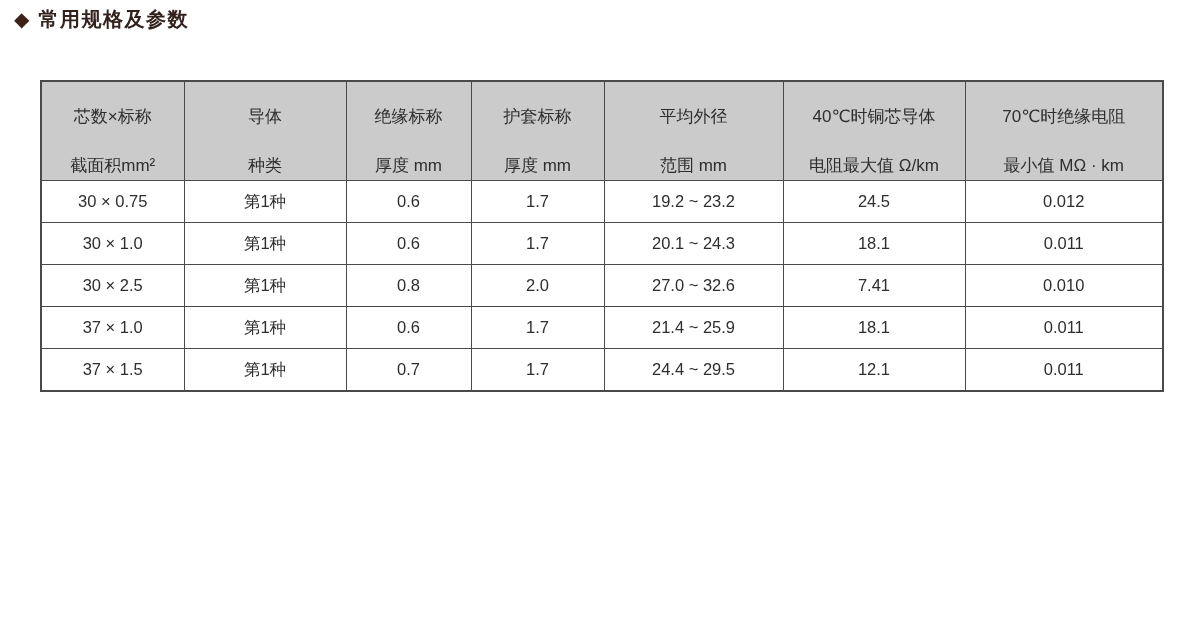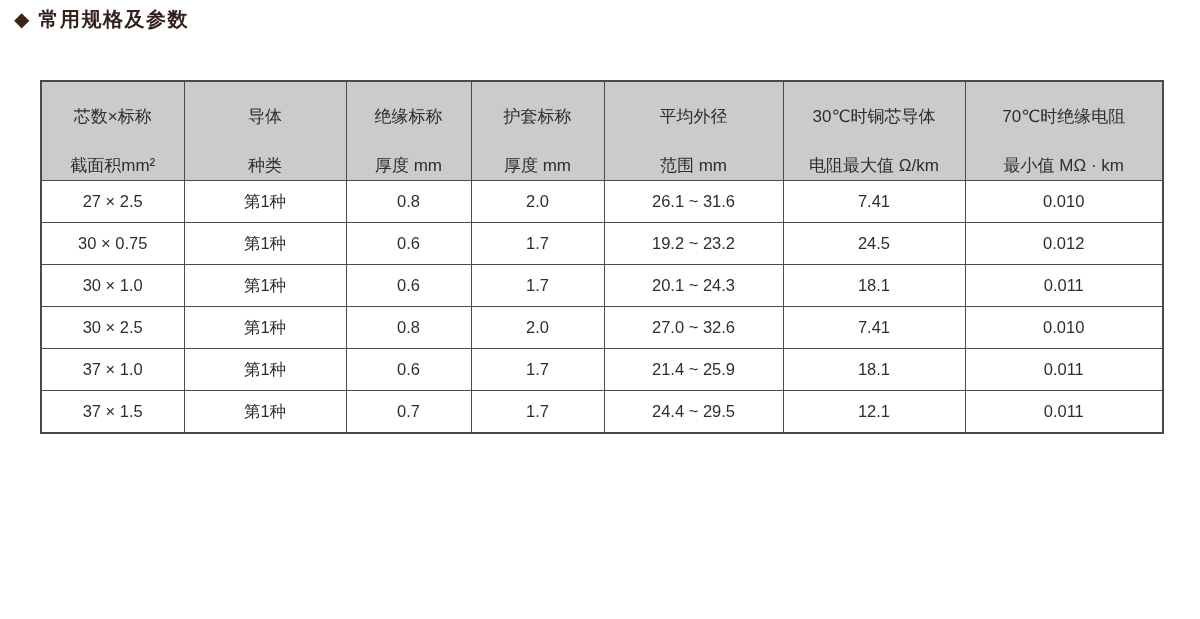--- a/index.html
+++ b/index.html
@@ -115,39 +115,30 @@
         </th>
         <th>
           <span class="hline">护套标称</span>
           <span class="hline">厚度 mm</span>
         </th>
         <th>
           <span class="hline">平均外径</span>
           <span class="hline">范围 mm</span>
         </th>
         <th>
-          <span class="hline">30℃时铜芯导体</span>
+          <span class="hline">40℃时铜芯导体</span>
           <span class="hline">电阻最大值 Ω/km</span>
         </th>
         <th>
           <span class="hline">70℃时绝缘电阻</span>
           <span class="hline">最小值 MΩ · km</span>
         </th>
       </tr>
     </thead>
     <tbody>
-        <tr>
-          <td>27 × 2.5</td>
-          <td>第1种</td>
-          <td>0.8</td>
-          <td>2.0</td>
-          <td>26.1 ~ 31.6</td>
-          <td>7.41</td>
-          <td>0.010</td>
-        </tr>
         <tr>
           <td>30 × 0.75</td>
           <td>第1种</td>
           <td>0.6</td>
           <td>1.7</td>
           <td>19.2 ~ 23.2</td>
           <td>24.5</td>
           <td>0.012</td>
         </tr>
         <tr>

